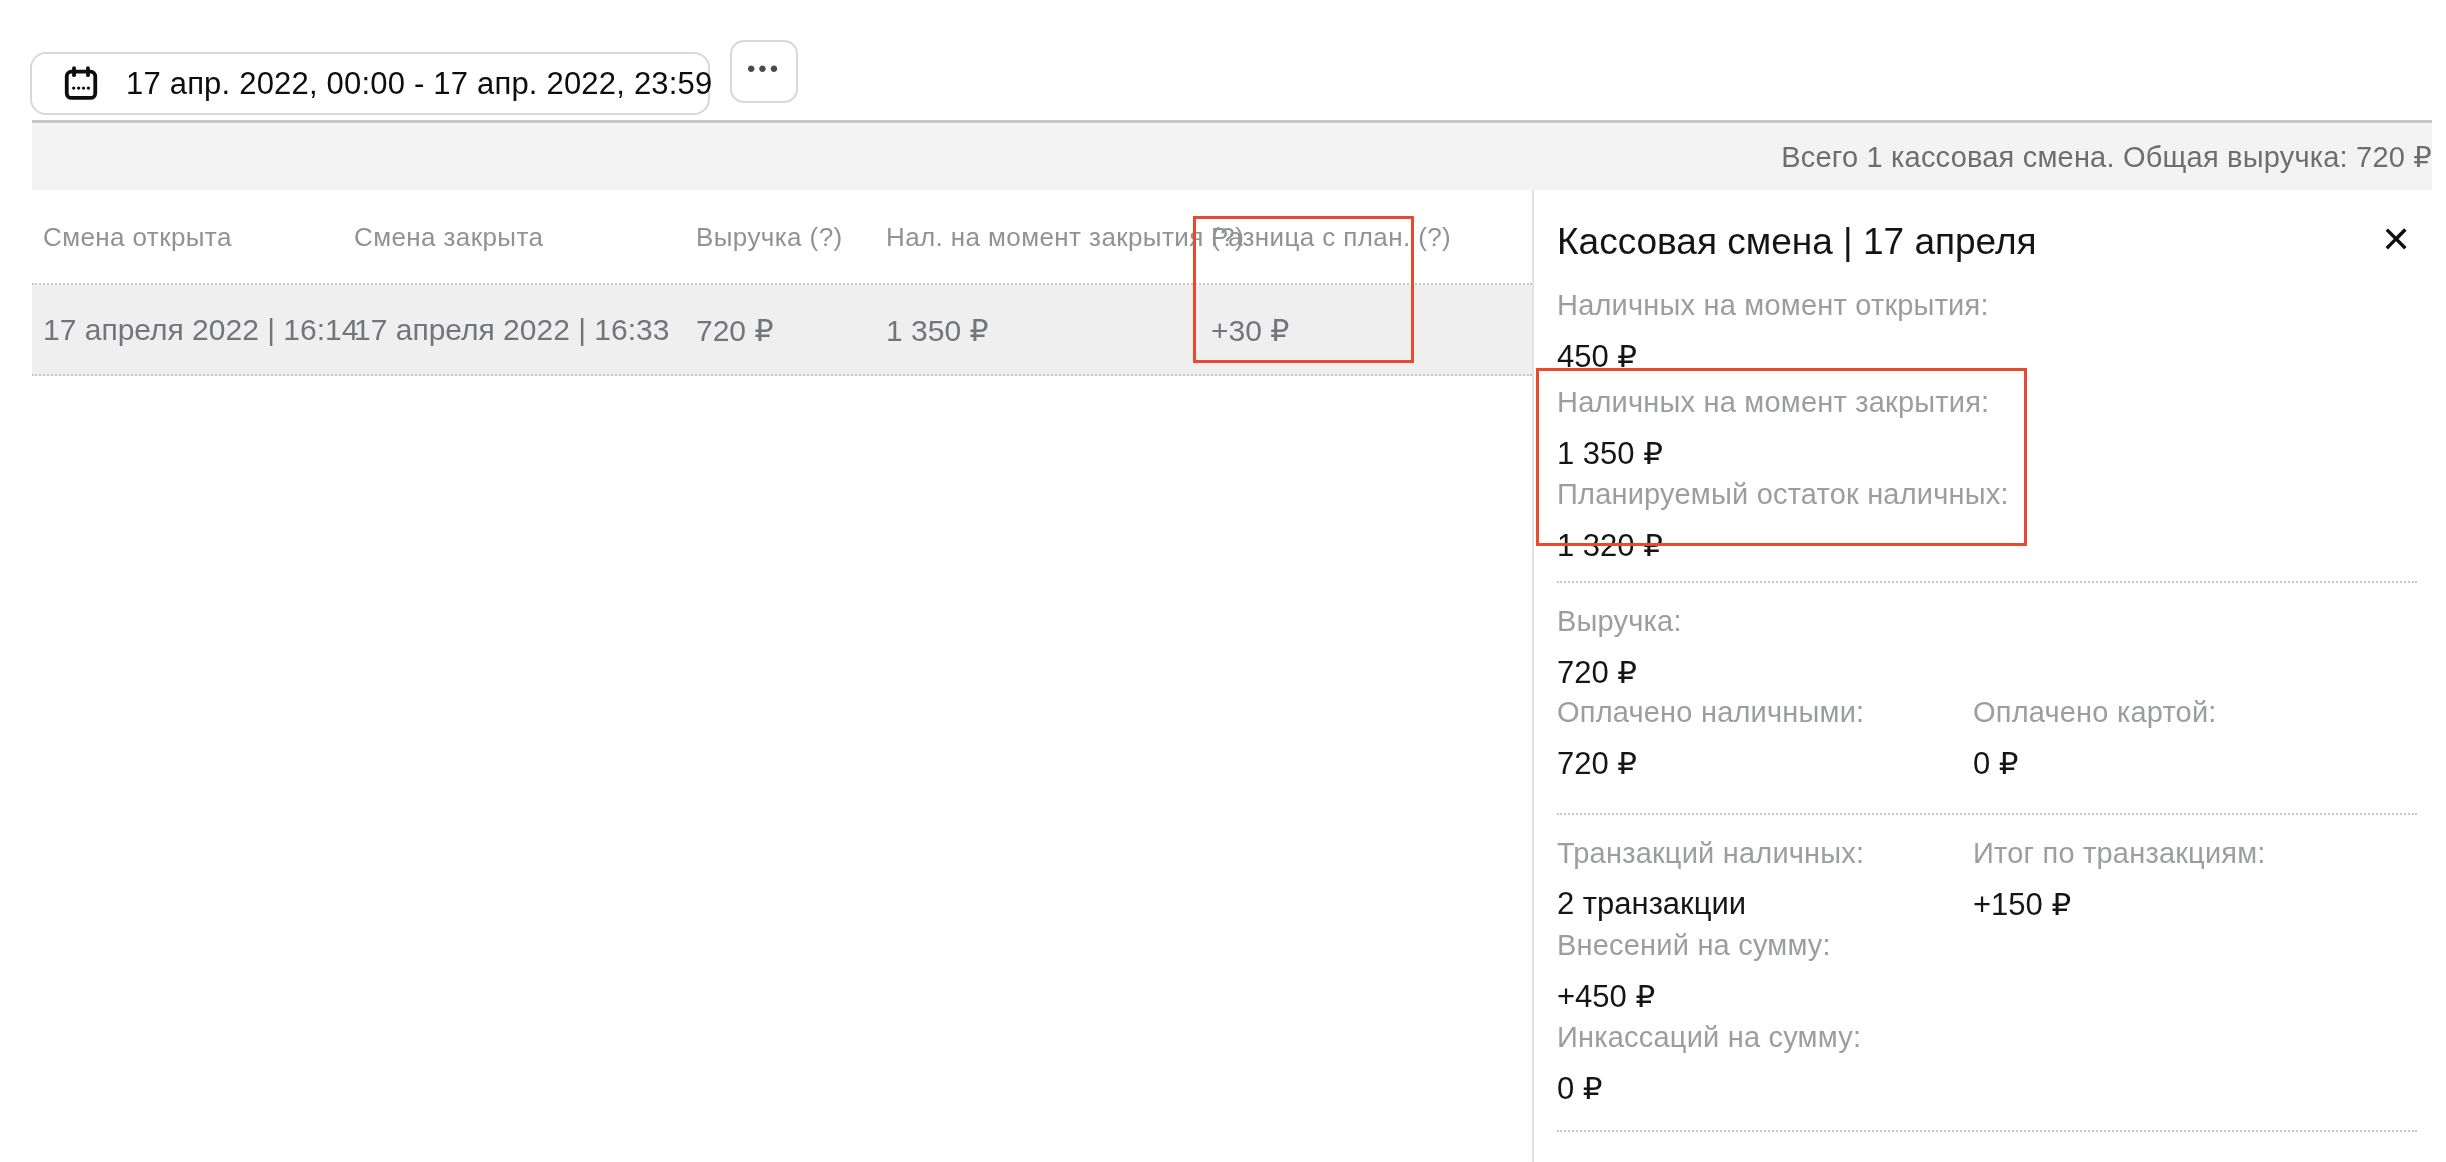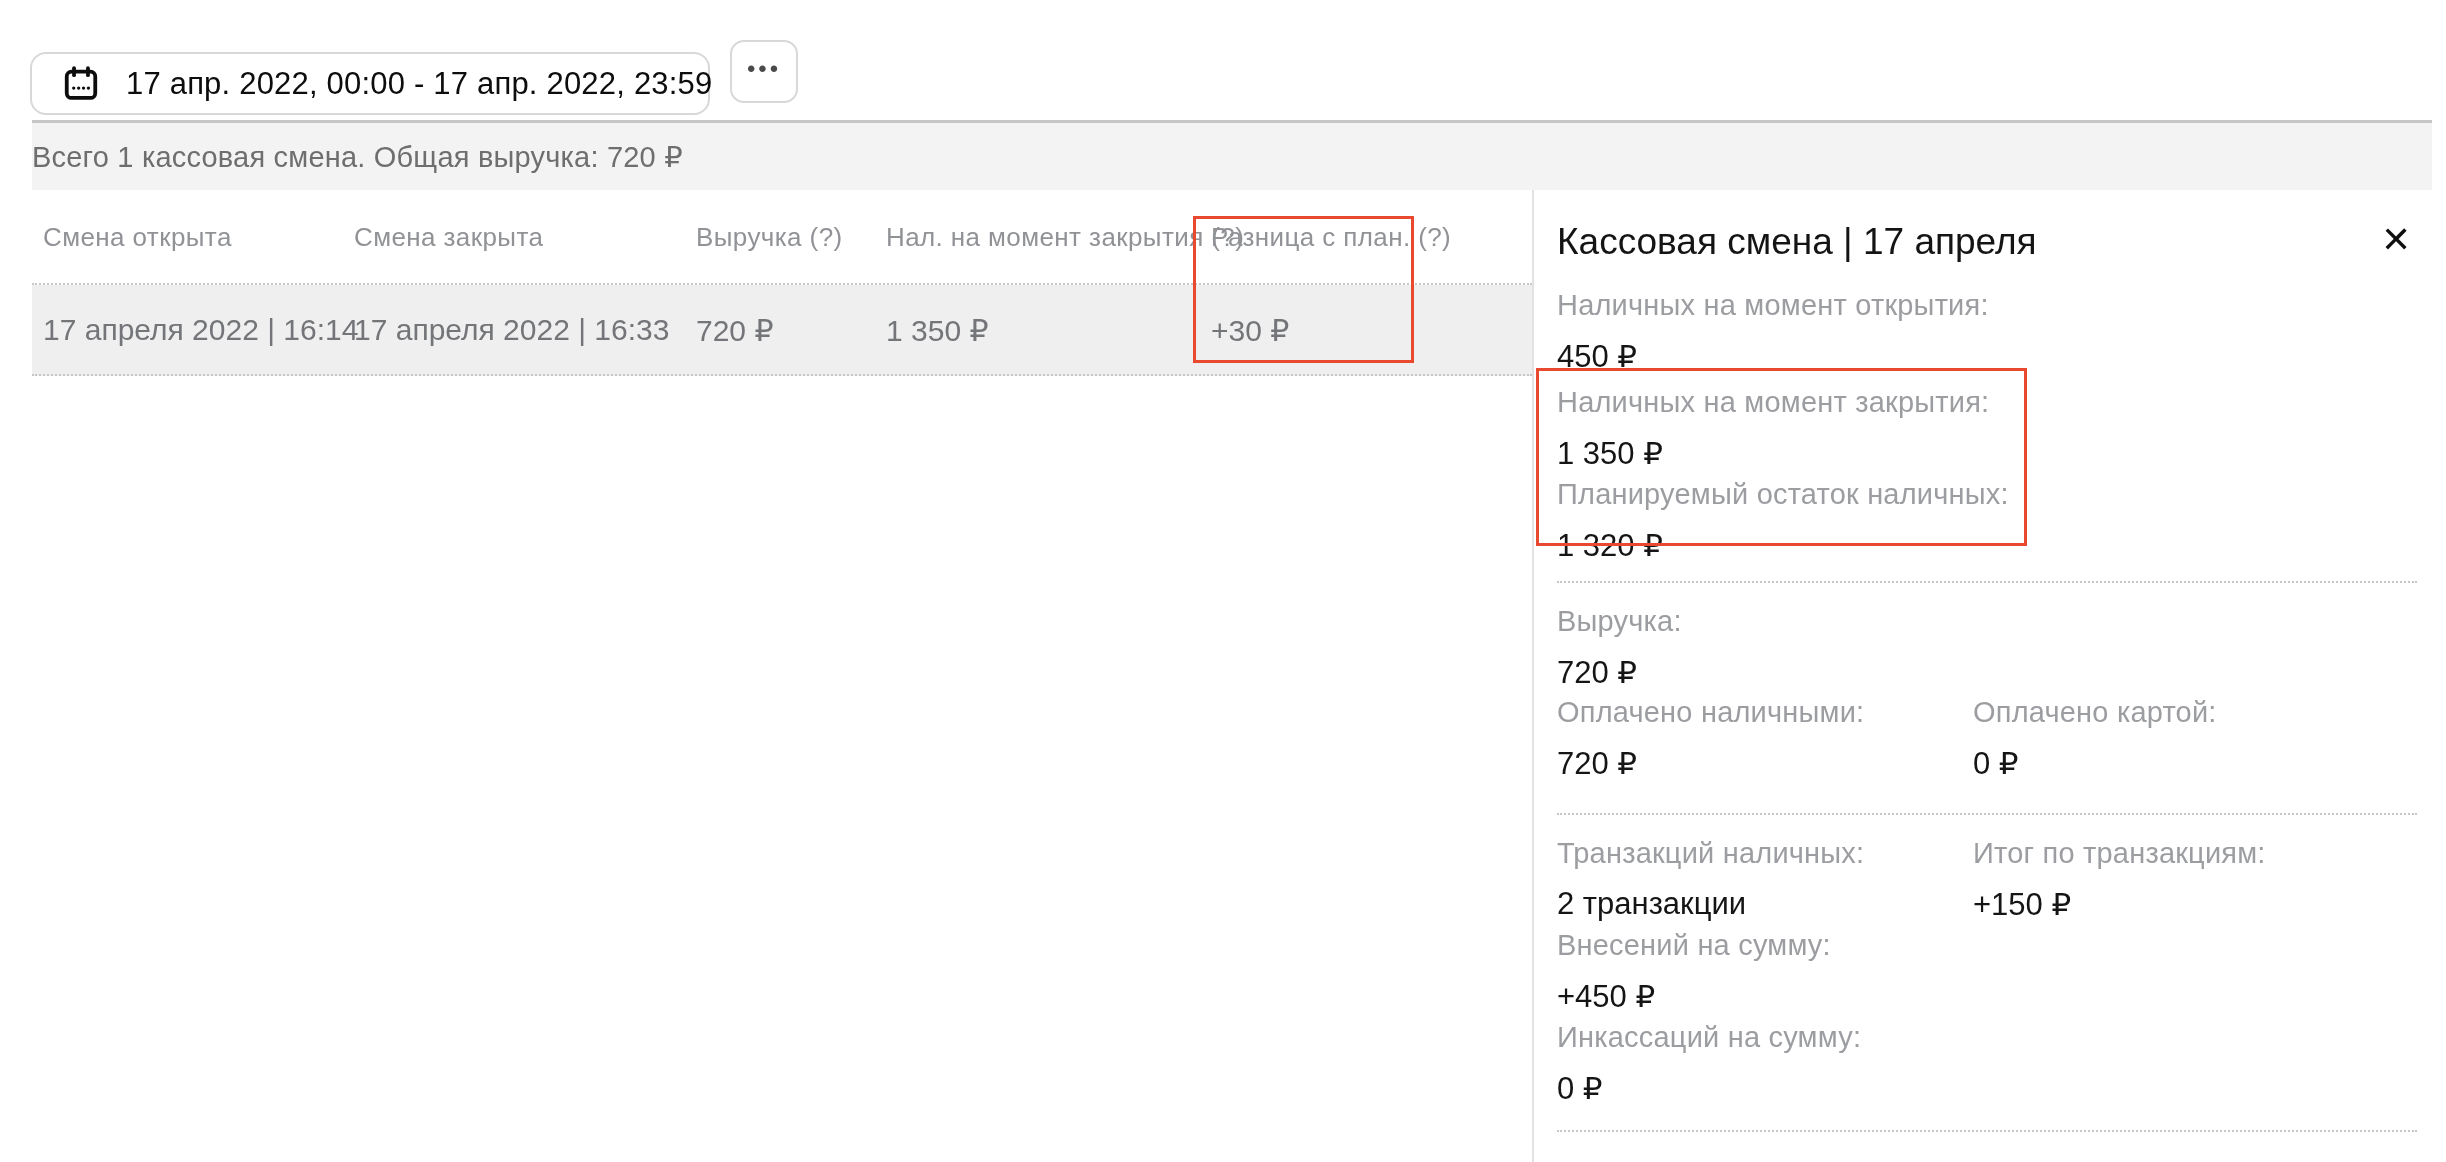--- a/index.html
+++ b/index.html
@@ -22,21 +22,21 @@
     position:absolute; left:730px; top:40px; width:68px; height:63px;
     border:2px solid #d8d8d8; border-radius:14px; background:#fff;
     display:flex; align-items:center; justify-content:center; cursor:pointer;
   }
   .more-btn .dots { font-size:24px; color:#4a4a4a; letter-spacing:3px; line-height:1; padding-bottom:6px; }
 
   
   .summary-bar {
     position:absolute; left:32px; top:120px; width:2400px; height:70px;
     background:#f3f3f3; border-top:3px solid #c6c6c6;
-    display:flex; align-items:center; justify-content:flex-start;
+    display:flex; align-items:center; justify-content:flex-end;
   }
   .summary-bar .txt { font-size:29px; color:#6e6e6e; letter-spacing:.2px; }
 
   
   .table { position:absolute; left:32px; top:190px; width:1500px; }
   .thead { position:relative; height:95px; border-bottom:2px dotted #c7c7c7; }
   .trow  { position:relative; height:91px; background:#efefef; border-bottom:2px dotted #c7c7c7; cursor:pointer; }
   .cell { position:absolute; top:50%; transform:translateY(-50%); white-space:nowrap;text-align:right; }
   .thead .cell { font-size:26px; color:#909296; letter-spacing:.4px; }
   .trow  .cell { font-size:30px; color:#737578; }

